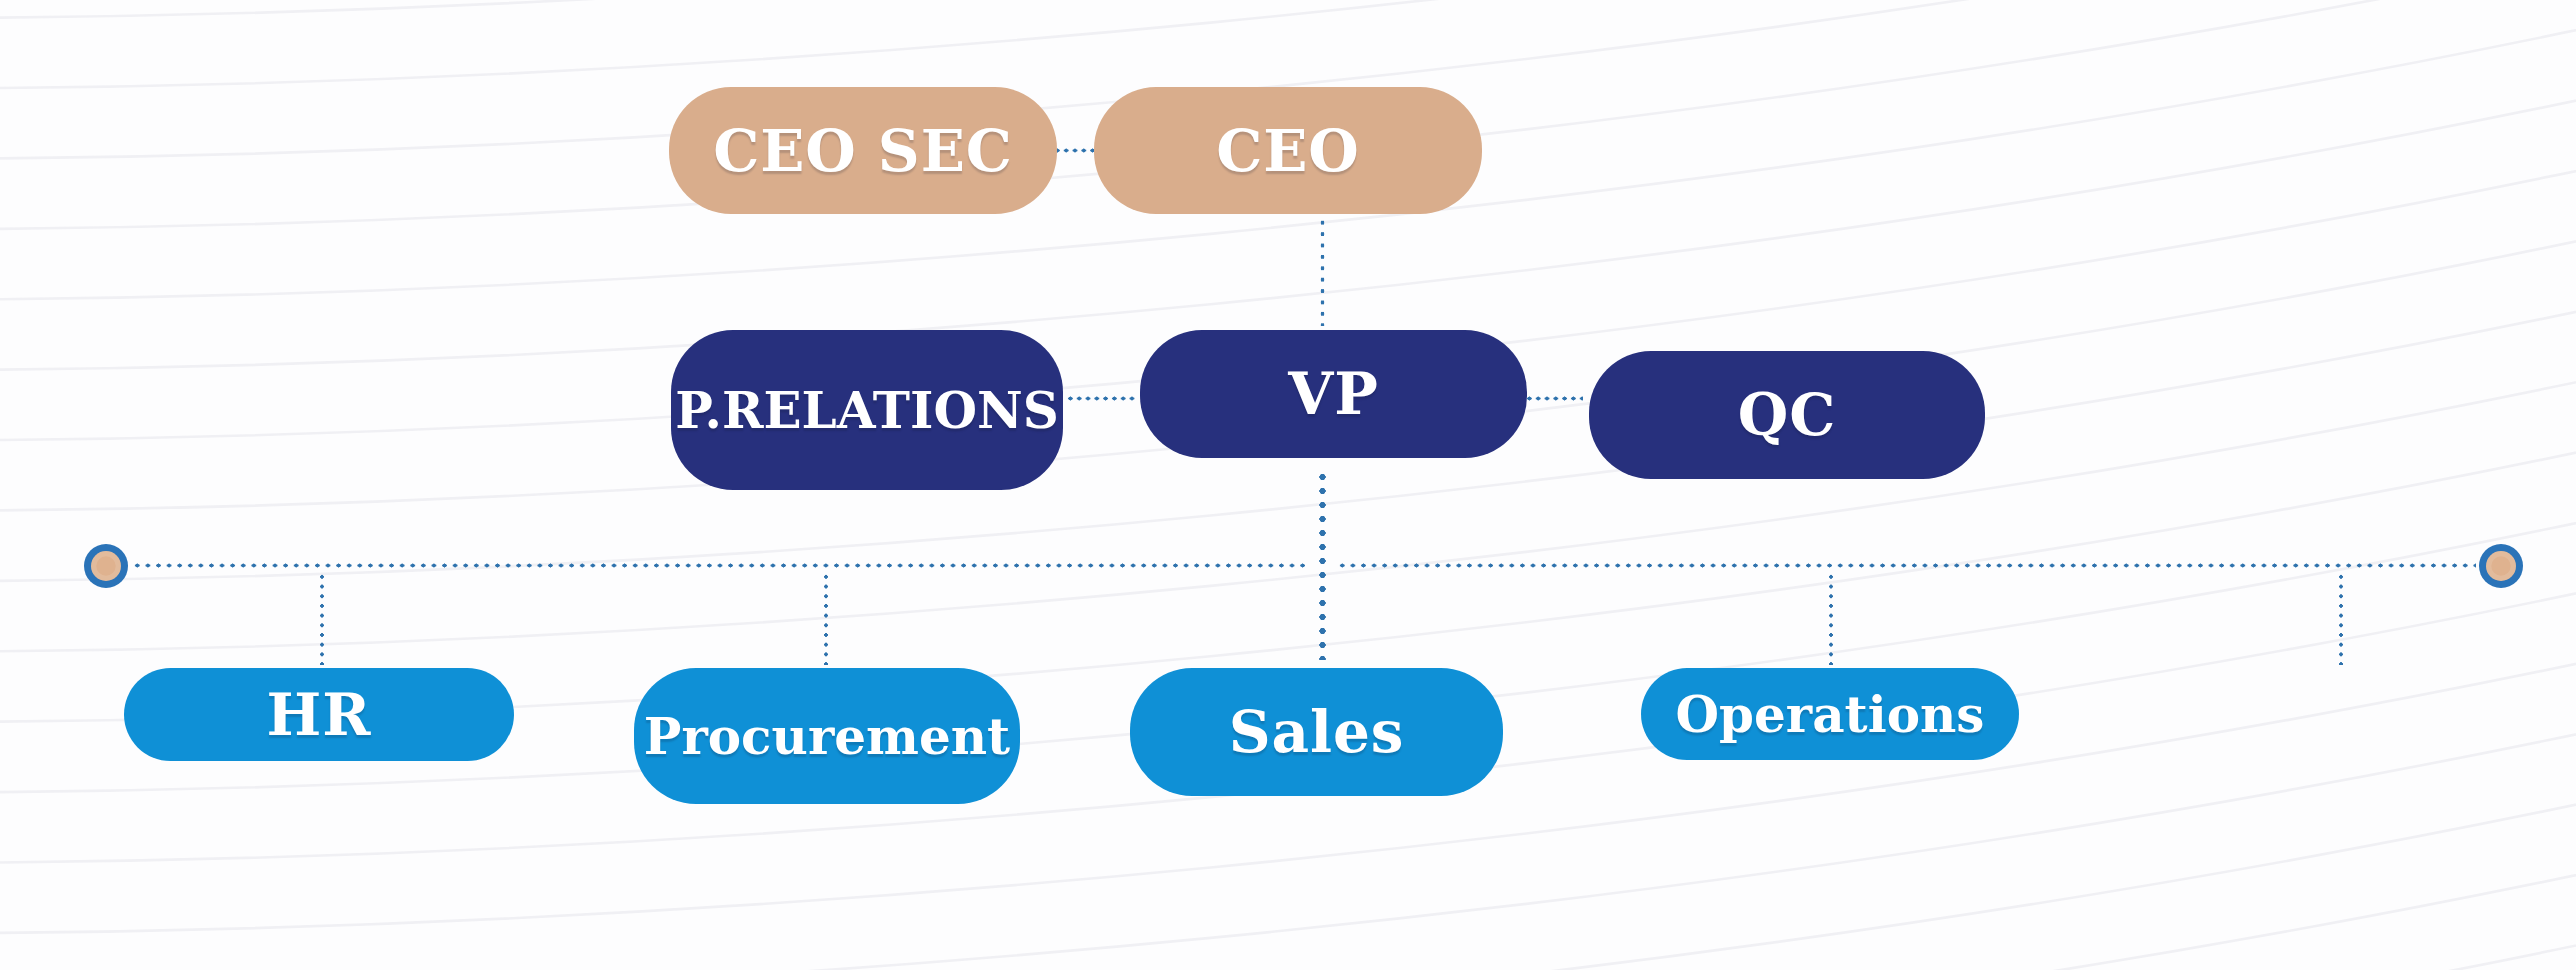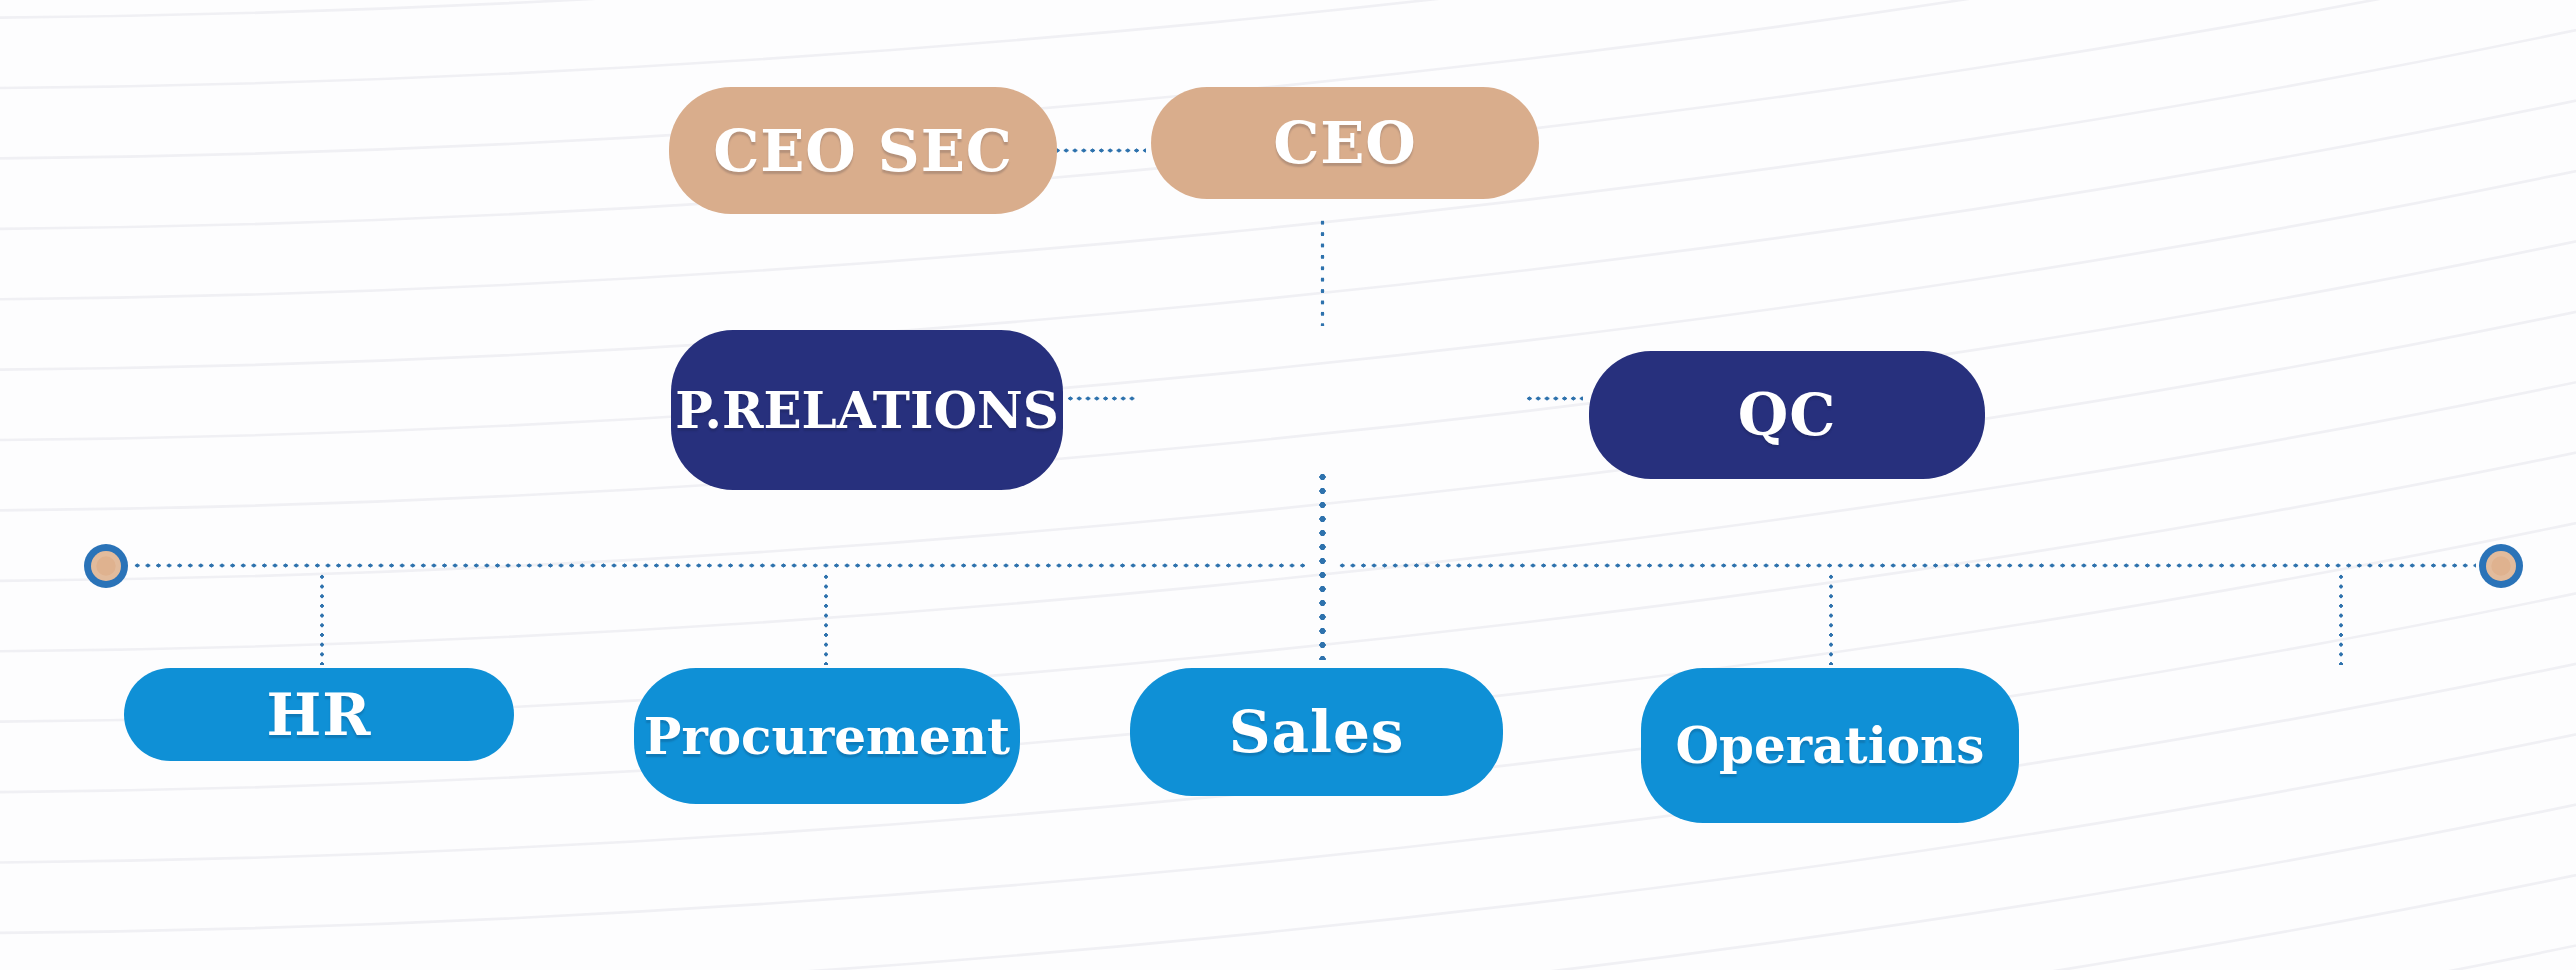--- a/index.html
+++ b/index.html
@@ -24,28 +24,28 @@
     color:#fff;font-weight:bold;white-space:nowrap;
     text-shadow:0 2.6px 1.8px rgba(15,20,45,.18);
   }
   .tier-exec{background:var(--tan);}
   .tier-mgmt{background:var(--navy);}
   .tier-dept{background:var(--blue);}
   .fs-big{font-size:58px;letter-spacing:0.9px;text-align:center;}
   .fs-small{font-size:50px;letter-spacing:0px;}
 
   .pos-ceo-sec{left:669px;top:87px;width:388px;height:127px;}
-  .pos-ceo{left:1151px;top:87px;width:388px;height:112px;}
+  .pos-ceo{left:1094px;top:87px;width:388px;height:127px;}
   .pos-prel{left:671px;top:330px;width:392px;height:160px;text-align:center;}
   .pos-vp{left:1140px;top:330px;width:387px;height:128px;}
   .pos-qc{left:1589px;top:330px;width:396px;height:128px;margin-top:21px;}
   .pos-hr{left:124px;top:668px;width:390px;height:93px;}
   .pos-procurement{left:634px;top:668px;width:386px;height:136px;}
   .pos-sales{left:1130px;top:668px;width:373px;height:128px;}
-  .pos-operations{left:1641px;top:668px;width:378px;height:155px;}
+  .pos-operations{left:1641px;top:668px;width:378px;height:92px;}
   .pos-cfo{left:2142px;top:668px;width:384px;height:128px;}
 
   
   .dh{
     position:absolute;height:5.3px;
     background-image:radial-gradient(circle,var(--dot) 2px,rgba(0,0,0,0) 2.3px);
     background-size:10.6px 5.3px;background-repeat:repeat-x;background-position:left center;
   }
   .dh.pitch10{background-size:8.8px 5.3px;}
   .dv{
@@ -139,20 +139,23 @@
   <div class="pill tier-exec fs-big pos-ceo-sec">
     <span>CEO SEC</span>
   </div>
   <div class="pill tier-exec fs-big pos-ceo">
     <span>CEO</span>
   </div>
 
   <div class="pill tier-mgmt fs-small pos-prel">
     <span>P.RELATIONS</span>
   </div>
+  <div class="pill tier-mgmt fs-big pos-vp">
+    <span>VP</span>
+  </div>
   <div class="pill tier-mgmt fs-big pos-qc">
     <span>QC</span>
   </div>
 
   <div class="pill tier-dept fs-big pos-hr">
     <span>HR</span>
   </div>
   <div class="pill tier-dept fs-small pos-procurement">
     <span>Procurement</span>
   </div>

